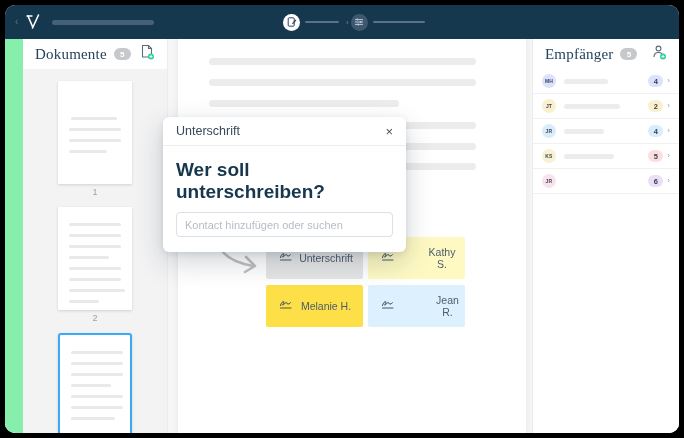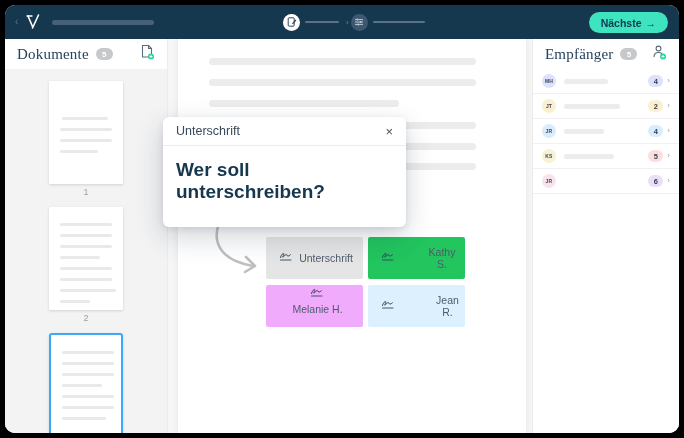--- a/index.html
+++ b/index.html
@@ -18,21 +18,21 @@
   .step-circle.active{background:#ffffff;}
   .step-circle.inactive{background:#3e5872;}
   .step-line{height:2px;border-radius:1px;background:#5b7187;margin:0 5px;}
   .step-sep{font-size:8px;color:#72879b;margin:0 2px;}
   .next-btn{position:absolute;right:11px;top:7px;height:21px;padding:0 12px;border:none;border-radius:11px;
     display:flex;align-items:center;gap:4px;font-family:"Liberation Sans",sans-serif;
     font-size:10.5px;font-weight:bold;color:#10384f;cursor:pointer;}
 
   
   .main{position:absolute;left:0;top:34px;width:100%;height:394px;display:flex;background:#fff;}
-  .left-panel{width:163px;flex:none;display:flex;flex-direction:column;border-right:1px solid #ececec;background:#86efac;}
+  .left-panel{width:163px;flex:none;display:flex;flex-direction:column;border-right:1px solid #ececec;background:#86efac;padding-left:18px;}
   .right-panel{width:147px;flex:none;border-left:1px solid #ececec;background:#fff;}
   .center{flex:1;position:relative;background:#f6f6f7;overflow:hidden;}
 
   .panel-header{height:30px;display:flex;align-items:center;padding:0 12px;flex:none;background:#fff;}
   .panel-title{font-family:"Liberation Serif","DejaVu Serif",serif;font-size:15px;color:#24435c;letter-spacing:.2px;}
   .count-badge{margin-left:7px;min-width:17px;height:12px;border-radius:7px;background:#c6c8cc;color:#fff;
     font-size:8px;font-weight:bold;display:flex;align-items:center;justify-content:center;padding:0 4px;}
   .panel-header .hdr-icon{margin-left:auto;cursor:pointer;position:relative;}
 
   
@@ -112,24 +112,20 @@
           <svg width="10" height="10" viewBox="0 0 10 10">
             <path d="M1 2.6 H9 M1 5 H9 M1 7.4 H9" stroke="#b9c6d2" stroke-width="1" fill="none"></path>
             <circle cx="3.4" cy="2.6" r="1" fill="#b9c6d2"></circle>
             <circle cx="6.6" cy="5" r="1" fill="#b9c6d2"></circle>
             <circle cx="4.2" cy="7.4" r="1" fill="#b9c6d2"></circle>
           </svg>
         </span>
         <span class="step-line" style="width:52px"></span>
       </div>
 
-      <button class="next-btn" style="background: rgb(62, 227, 191);">
-        <span>Nächste</span>
-        <span>→</span>
-      </button>
     </div>
 
     <div class="main">
 
       <div class="left-panel">
         <div class="panel-header">
           <span class="panel-title">Dokumente</span>
           <span class="count-badge">5</span>
           <span class="hdr-icon">
             <svg width="15" height="16" viewBox="0 0 15 16">
@@ -183,30 +179,30 @@
           <div class="grid">
             <div class="cell" style="background: rgb(229, 229, 229);">
               <span class="sig">
                 <svg width="17" height="13" viewBox="0 0 17 13">
                     <path d="M2.5 7.5 C3.5 3.5,6.5 2.5,5.8 4.5 C5.2 6.3,3.8 8,5.6 6.6 C7.4 5.2,8.2 3.4,8.8 5 C9.3 6.4,10.6 6.6,12.4 4.8" stroke="#33475b" stroke-width="1" fill="none" stroke-linecap="round"></path>
                     <path d="M2.5 10 H13" stroke="#33475b" stroke-width="0.9" stroke-linecap="round"></path>
                   </svg>
               </span>
               <span class="cell-label">Unterschrift</span>
             </div>
-            <div class="cell" style="background: #22c55e; gap: 28px;">
+            <div class="cell" style="background: #fef9c3; gap: 28px;">
               <span class="sig">
                 <svg width="17" height="13" viewBox="0 0 17 13">
                     <path d="M2.5 7.5 C3.5 3.5,6.5 2.5,5.8 4.5 C5.2 6.3,3.8 8,5.6 6.6 C7.4 5.2,8.2 3.4,8.8 5 C9.3 6.4,10.6 6.6,12.4 4.8" stroke="#33475b" stroke-width="1" fill="none" stroke-linecap="round"></path>
                     <path d="M2.5 10 H13" stroke="#33475b" stroke-width="0.9" stroke-linecap="round"></path>
                   </svg>
               </span>
               <span class="cell-label">Kathy S.</span>
             </div>
-            <div class="cell" style="background: #f0abfc; flex-direction: column;">
+            <div class="cell" style="background: #fde047;">
               <span class="sig">
                 <svg width="17" height="13" viewBox="0 0 17 13">
                     <path d="M2.5 7.5 C3.5 3.5,6.5 2.5,5.8 4.5 C5.2 6.3,3.8 8,5.6 6.6 C7.4 5.2,8.2 3.4,8.8 5 C9.3 6.4,10.6 6.6,12.4 4.8" stroke="#33475b" stroke-width="1" fill="none" stroke-linecap="round"></path>
                     <path d="M2.5 10 H13" stroke="#33475b" stroke-width="0.9" stroke-linecap="round"></path>
                   </svg>
               </span>
               <span class="cell-label">Melanie H.</span>
             </div>
             <div class="cell" style="background: rgb(220, 240, 253); gap: 39px;">
               <span class="sig">
@@ -268,20 +264,21 @@
       </div>
     </div>
 
     <div class="modal">
       <div class="modal-header">
         <span class="modal-title">Unterschrift</span>
         <span class="modal-close">×</span>
       </div>
       <div class="modal-body">
         <div class="modal-question">Wer soll unterschreiben?</div>
+        <input class="modal-input" type="text" placeholder="Kontact hinzufügen oder suchen" style="">
       </div>
     </div>
 
     <svg class="arrow-svg" width="70" height="80" viewBox="0 0 70 80">
       <path d="M22 8 C4 30, 8 56, 48 63" fill="none" stroke="#bfbfbf" stroke-width="2.6" stroke-linecap="round"></path>
       <path d="M41 54 L50 63 L40 69" fill="none" stroke="#bfbfbf" stroke-width="2.6" stroke-linecap="round" stroke-linejoin="round"></path>
     </svg>
 
   </div>
 </div>

